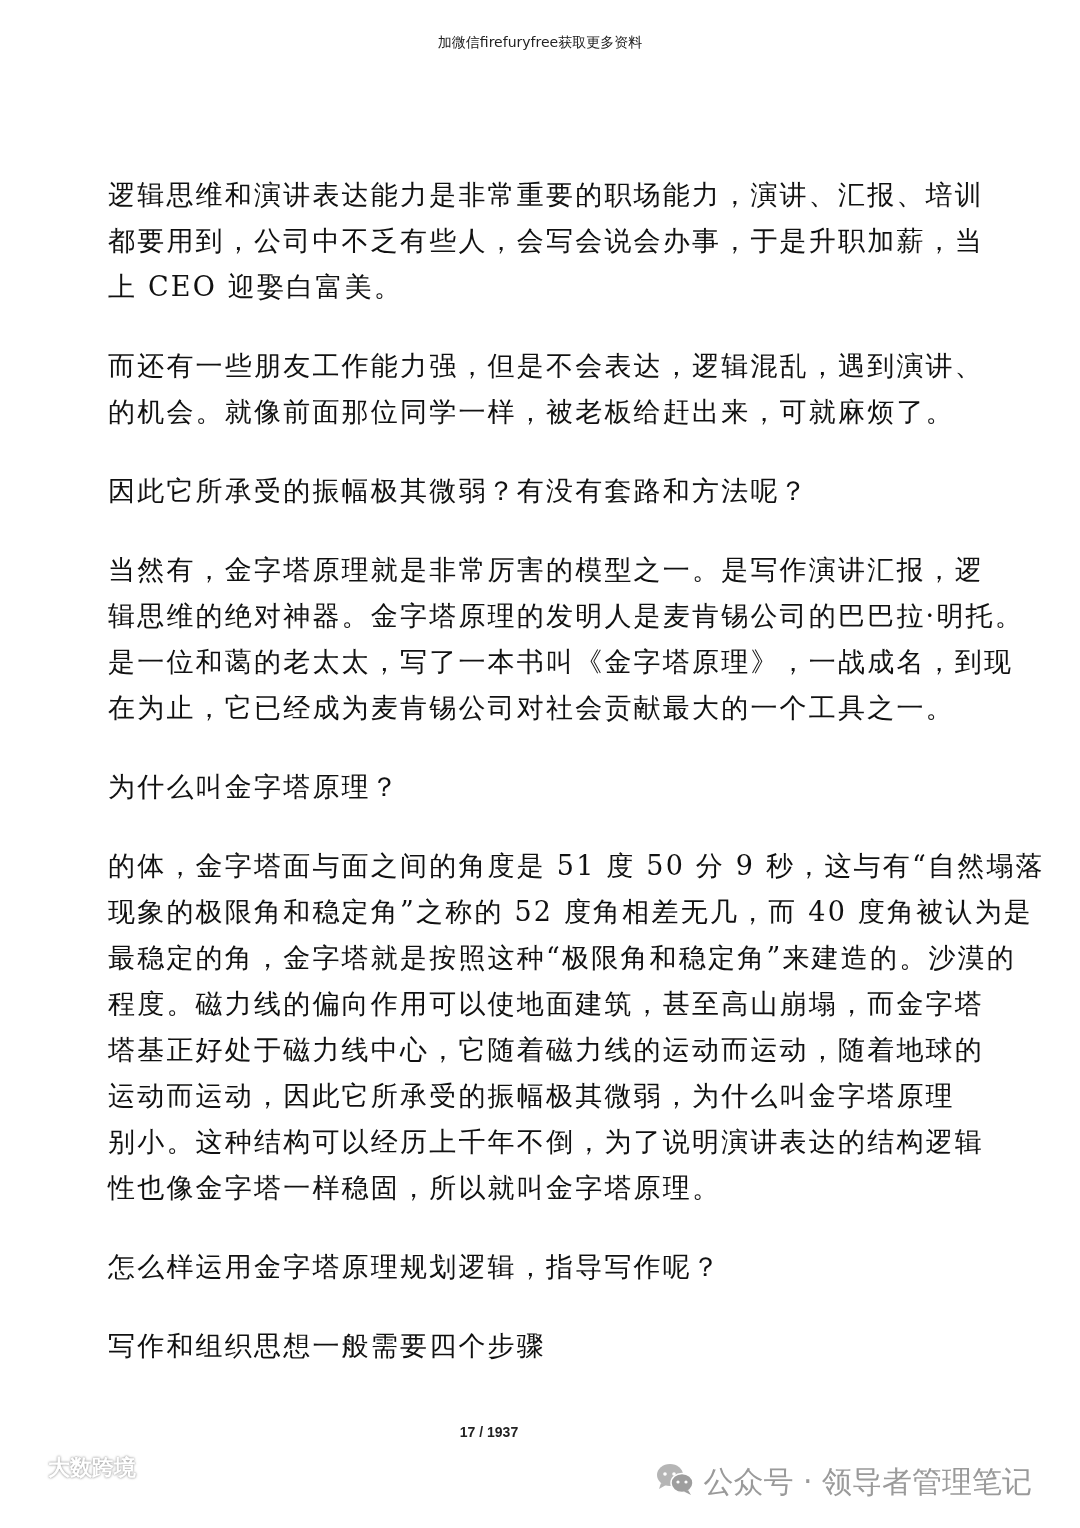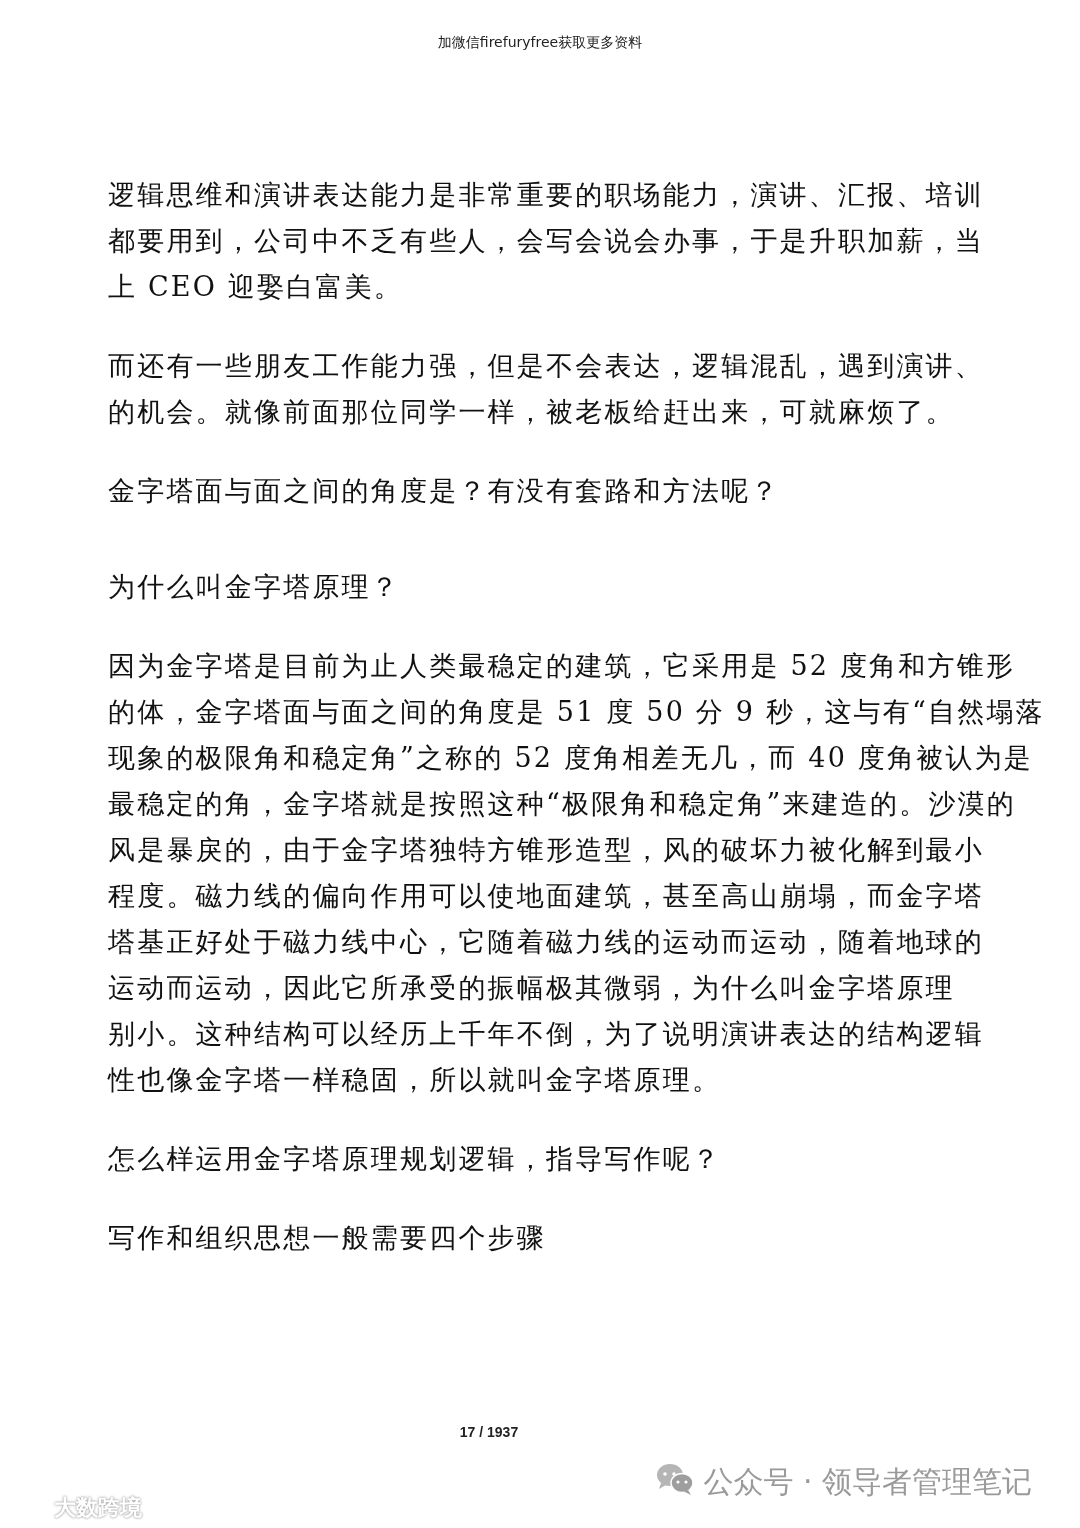--- a/index.html
+++ b/index.html
@@ -63,24 +63,23 @@
     display: flex;
     align-items: center;
     gap: 8px;
     font-family: "DejaVu Sans", "Liberation Sans", sans-serif;
     font-size: 30px;
     color: #9a9a9a;
   }
   .wm-left {
     position: absolute;
     left: 8px;
-    top: 1492px;
+    top: 1452px;
     display: flex;
     align-items: center;
-    gap: 6px;
     font-family: "DejaVu Sans", "Liberation Sans", sans-serif;
     font-size: 22px;
     font-weight: bold;
     color: #ffffff;
     text-shadow: 0 0 2px #9a9a9a, 0 0 3px #bdbdbd;
   }
 </style>
 </head>
 <body>
 
@@ -95,37 +94,41 @@
   </div>
   <div class="gap"></div>
 
   <div class="para">
     <span class="line">而还有一些朋友工作能力强，但是不会表达，逻辑混乱，遇到演讲、</span>
     <span class="line">的机会。就像前面那位同学一样，被老板给赶出来，可就麻烦了。</span>
   </div>
   <div class="gap"></div>
 
   <div class="para">
-    <span class="line">金字塔面与面之间的角度是？有没有套路和方法呢？</span>
+    <span class="line">因此它所承受的振幅极其微弱？有没有套路和方法呢？</span>
   </div>
   <div class="gap"></div>
 
+  <div class="para">
+    <span class="line">当然有，金字塔原理就是非常厉害的模型之一。是写作演讲汇报，逻</span>
+    <span class="line">辑思维的绝对神器。金字塔原理的发明人是麦肯锡公司的巴巴拉·明托。</span>
+    <span class="line">是一位和蔼的老太太，写了一本书叫《金字塔原理》，一战成名，到现</span>
+    <span class="line">在为止，它已经成为麦肯锡公司对社会贡献最大的一个工具之一。</span>
+  </div>
   <div class="gap"></div>
 
   <div class="para">
     <span class="line">为什么叫金字塔原理？</span>
   </div>
   <div class="gap"></div>
 
   <div class="para">
-    <span class="line">因为金字塔是目前为止人类最稳定的建筑，它采用是 52 度角和方锥形</span>
     <span class="line">的体，金字塔面与面之间的角度是 51 度 50 分 9 秒，这与有“自然塌落</span>
     <span class="line">现象的极限角和稳定角”之称的 52 度角相差无几，而 40 度角被认为是</span>
     <span class="line">最稳定的角，金字塔就是按照这种“极限角和稳定角”来建造的。沙漠的</span>
-    <span class="line">风是暴戾的，由于金字塔独特方锥形造型，风的破坏力被化解到最小</span>
     <span class="line">程度。磁力线的偏向作用可以使地面建筑，甚至高山崩塌，而金字塔</span>
     <span class="line">塔基正好处于磁力线中心，它随着磁力线的运动而运动，随着地球的</span>
     <span class="line">运动而运动，因此它所承受的振幅极其微弱，为什么叫金字塔原理</span>
     <span class="line">别小。这种结构可以经历上千年不倒，为了说明演讲表达的结构逻辑</span>
     <span class="line">性也像金字塔一样稳固，所以就叫金字塔原理。</span>
   </div>
   <div class="gap"></div>
 
   <div class="para">
     <span class="line">怎么样运用金字塔原理规划逻辑，指导写作呢？</span>

